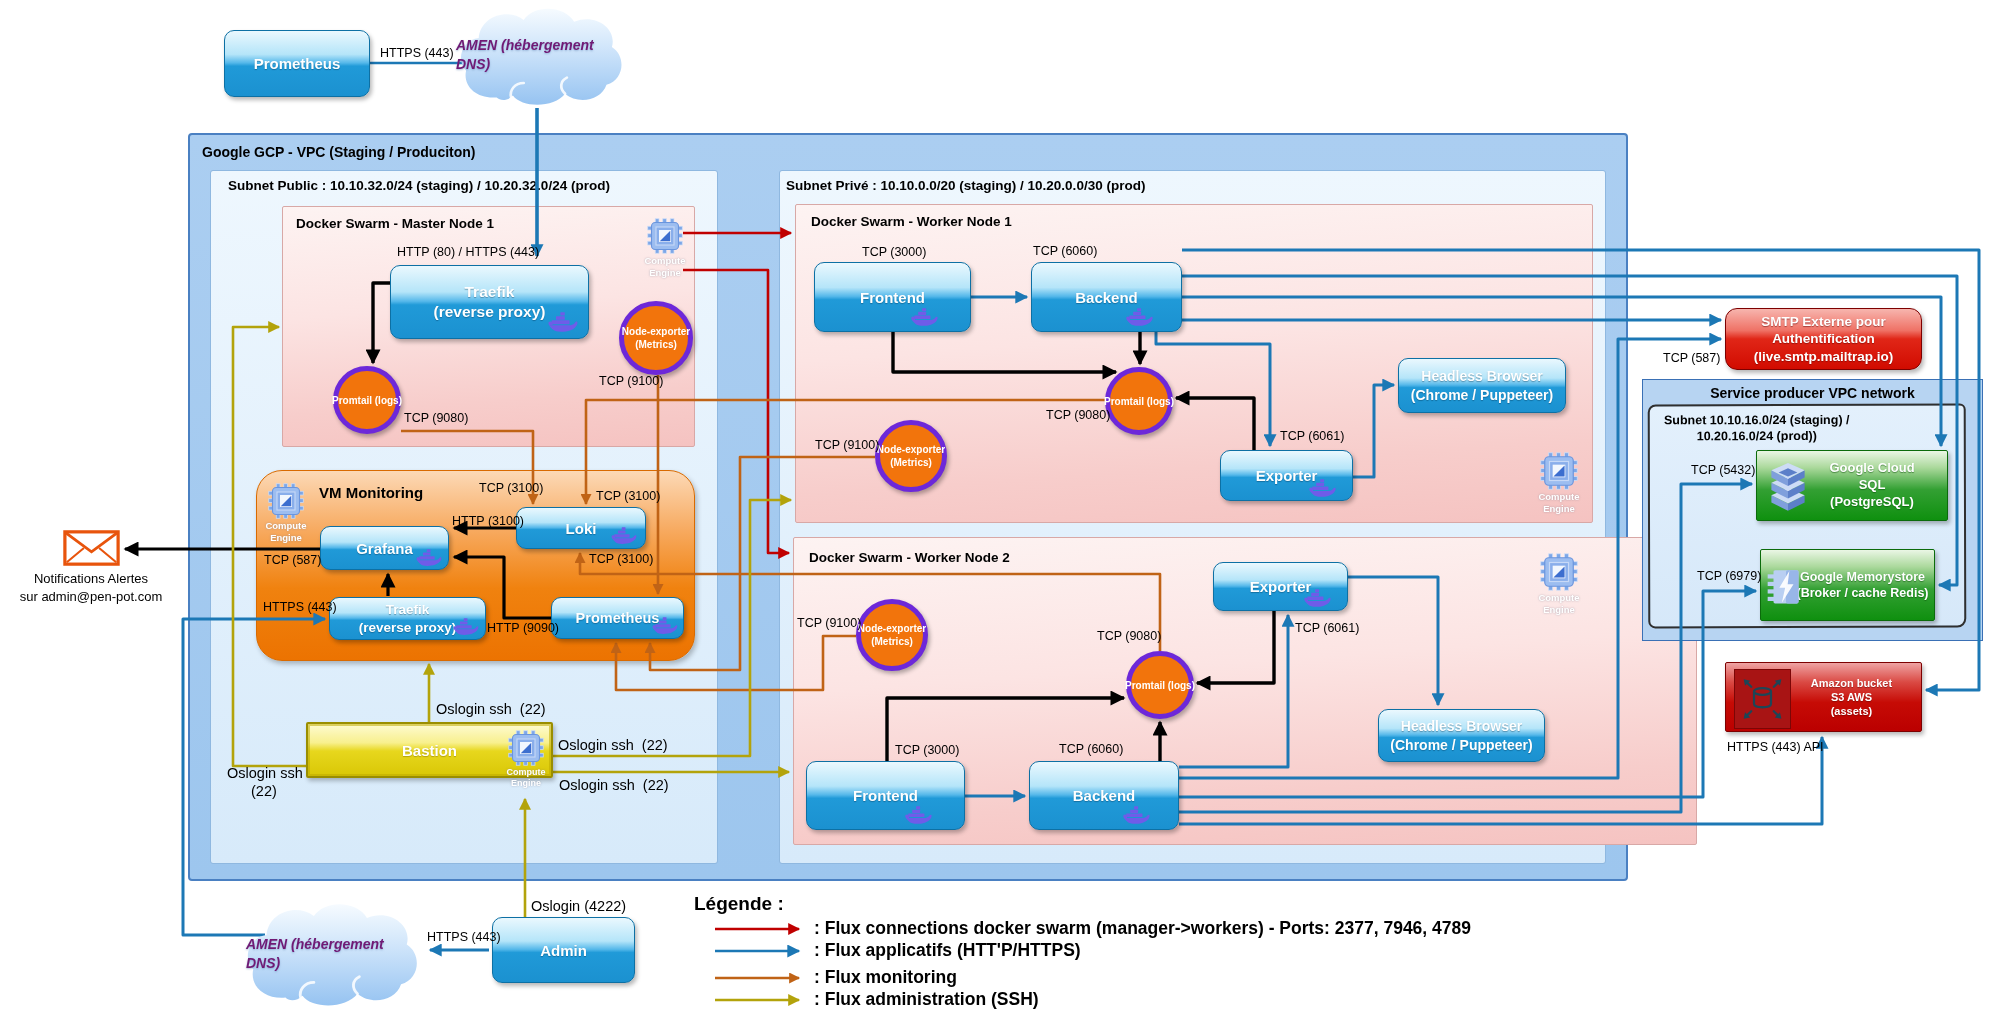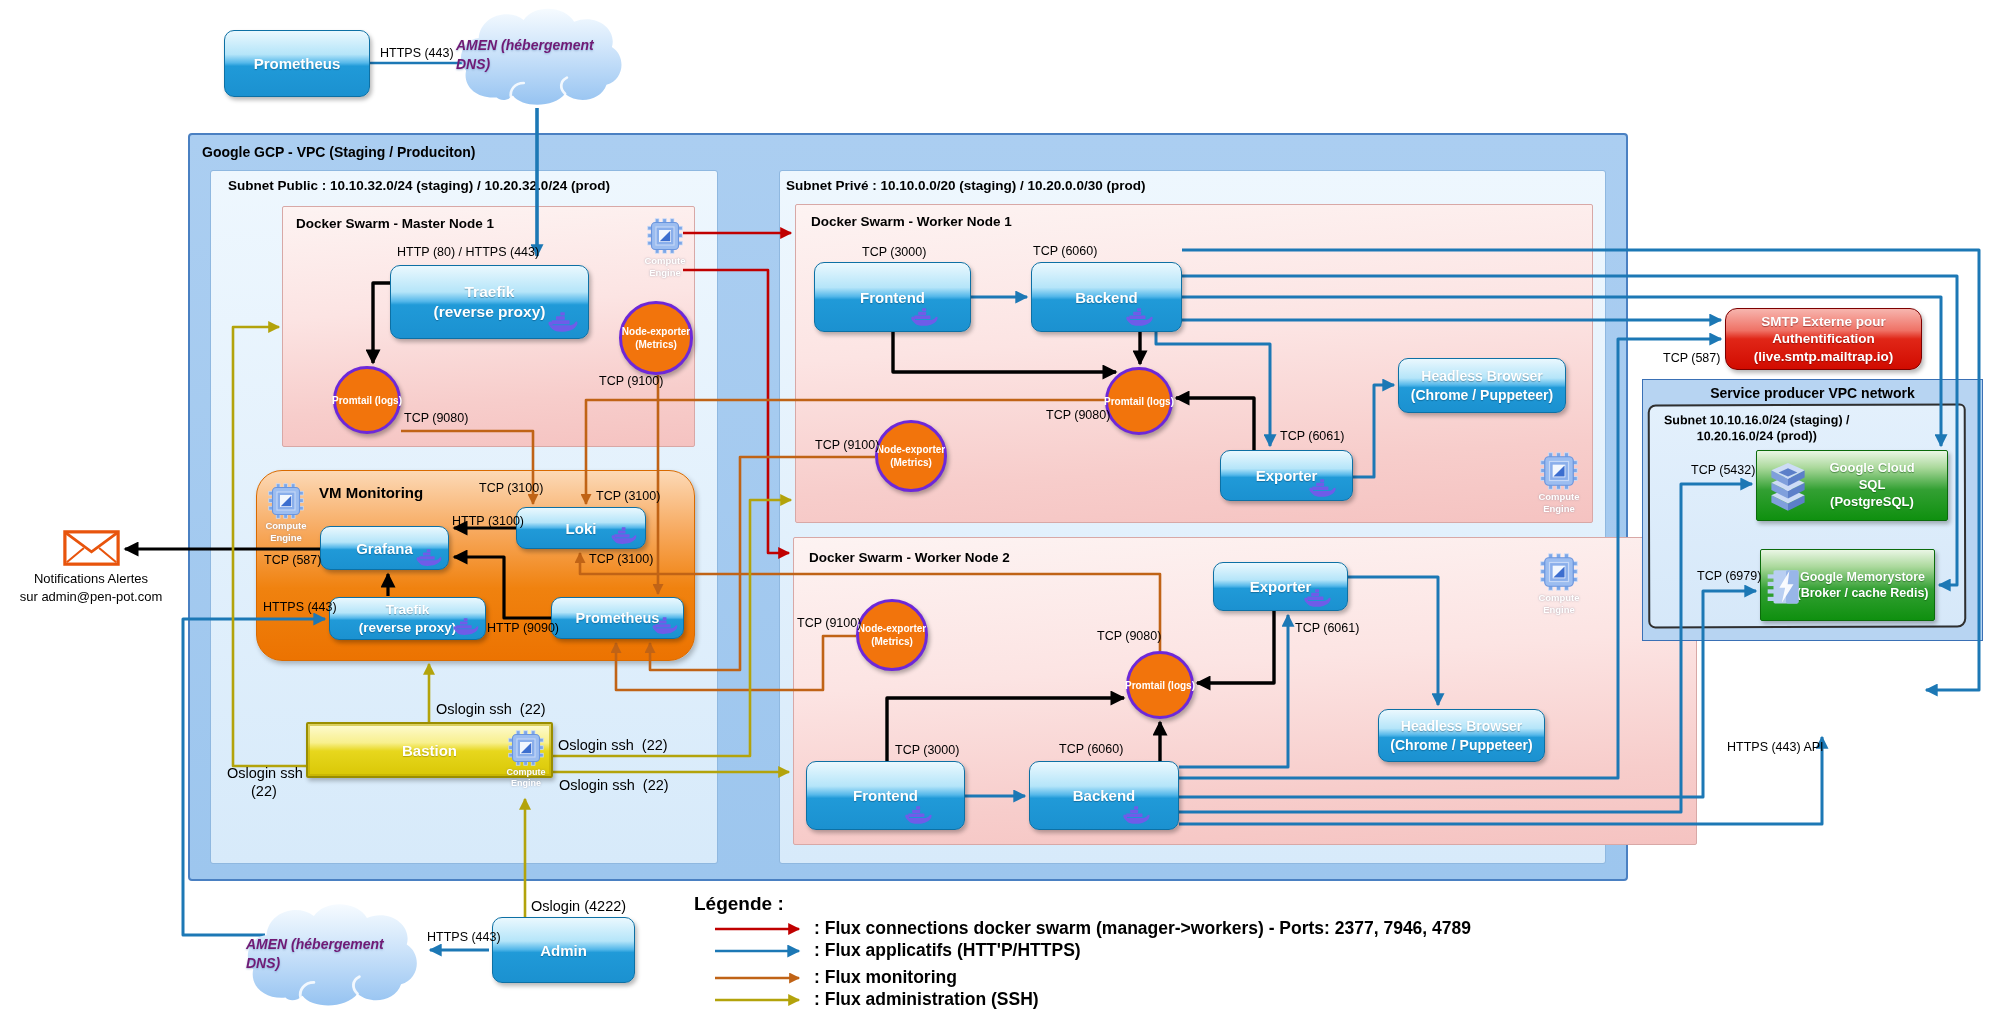--- a/index.html
+++ b/index.html
@@ -18,21 +18,21 @@
   .ctitle-lg{font-size:14px;text-align:right;}
   
   .node{position:absolute;box-sizing:border-box;display:flex;align-items:center;justify-content:center;
         text-align:center;color:#fff;font-weight:bold;border-radius:10px;
         box-shadow:2px 3px 4px rgba(0,0,0,.28);text-shadow:0 1px 1px rgba(0,50,80,.4);}
   .glass-blue{background:linear-gradient(180deg,#eaf8fe 0%,#b5e5f9 36%,#55b8ea 49%,#209ad8 54%,#1b91d0 100%);border:1px solid #0d70a4;}
   .glass-yellow{background:linear-gradient(180deg,#fefbd2 0%,#f8f08e 36%,#e7d71d 52%,#d9c706 100%);border:2px solid #9a8e00;box-shadow:inset 0 0 0 2px rgba(190,170,0,.55),2px 3px 4px rgba(0,0,0,.25);border-radius:2px;text-shadow:0 1px 1px rgba(120,100,0,.45);}
   .glass-red{background:linear-gradient(180deg,#f7b5ae 0%,#ef7165 36%,#e02617 50%,#d10b00 100%);border:1px solid #7d0000;border-radius:12px;text-shadow:0 1px 1px rgba(90,0,0,.5);}
   .grad-green{background:linear-gradient(180deg,#eaf6e5 0%,#abd99c 24%,#33a033 56%,#0f900f 100%);border:1px solid #0b6b0b;border-radius:2px;text-shadow:0 1px 1px rgba(0,70,0,.5);}
   .grad-red{background:linear-gradient(180deg,#efa3a3 0%,#da4a44 28%,#c60b05 58%,#bb0000 100%);border:1px solid #7d0000;border-radius:2px;text-shadow:0 1px 1px rgba(90,0,0,.5);}
-  .circle{position:absolute;box-sizing:border-box;border-radius:50%;background:#f2740c;border:3px solid #6d28d9;
+  .circle{position:absolute;box-sizing:border-box;border-radius:50%;background:#f2740c;border:5px solid #6d28d9;
           display:flex;align-items:center;justify-content:center;text-align:center;color:#fff;font-weight:bold;
           font-size:10px;line-height:1.3;box-shadow:2px 3px 4px rgba(0,0,0,.3);}
   .circle span{white-space:pre;}
   .ml{white-space:pre-line;line-height:1.3;}
   
   .lbl{position:absolute;font-size:12.5px;color:#000;white-space:pre;}
   .lbl-lg{font-size:14.5px;}
   .celbl{position:absolute;font-size:9px;font-weight:bold;color:#fff;text-align:center;white-space:pre-line;line-height:1.25;text-shadow:0 0 2px rgba(120,120,140,.6);}
   .cloudtxt{position:absolute;color:#701a75;font-weight:bold;font-size:14px;text-align:left;white-space:pre-line;line-height:1.35;text-shadow:0 1px 2px rgba(90,130,180,.5);font-style:italic;}
   .legend-title{position:absolute;font-size:19px;font-weight:bold;color:#000;}
@@ -357,20 +357,30 @@
     <span class="ml" style="margin-left:40px">Google Cloud
 SQL
 (PostgreSQL)</span>
   </div>
   <div class="node grad-green" style="left:1760px;top:549px;width:175px;height:72px;font-size:12.5px">
     <svg class="abs" style="left:5px;top:16px" width="40" height="40" viewBox="0 0 48 48">
         <use href="#memicon"></use>
       </svg>
     <span class="ml" style="margin-left:30px">Google Memorystore
 (Broker / cache Redis)</span>
+  </div>
+  <div class="node grad-red" style="left:1725px;top:662px;width:197px;height:70px;font-size:11px">
+    <div class="abs" style="left:8px;top:6px;width:55px;height:58px;background:#a81414;border:1px solid #7c0606">
+      <svg style="position:absolute;left:3px;top:3px" width="49" height="52" viewBox="0 0 52 52">
+          <use href="#s3icon"></use>
+        </svg>
+    </div>
+    <span class="ml" style="margin-left:56px">Amazon bucket
+S3 AWS
+(assets)</span>
   </div>
 
   <div class="circle" style="left:333px;top:366px;width:68px;height:68px">
     <span>Promtail (logs)</span>
   </div>
   <div class="circle" style="left:619px;top:301px;width:74px;height:74px">
     <span class="ml">Node-exporter
 (Metrics)</span>
   </div>
   <div class="circle" style="left:1105px;top:367px;width:68px;height:68px">

